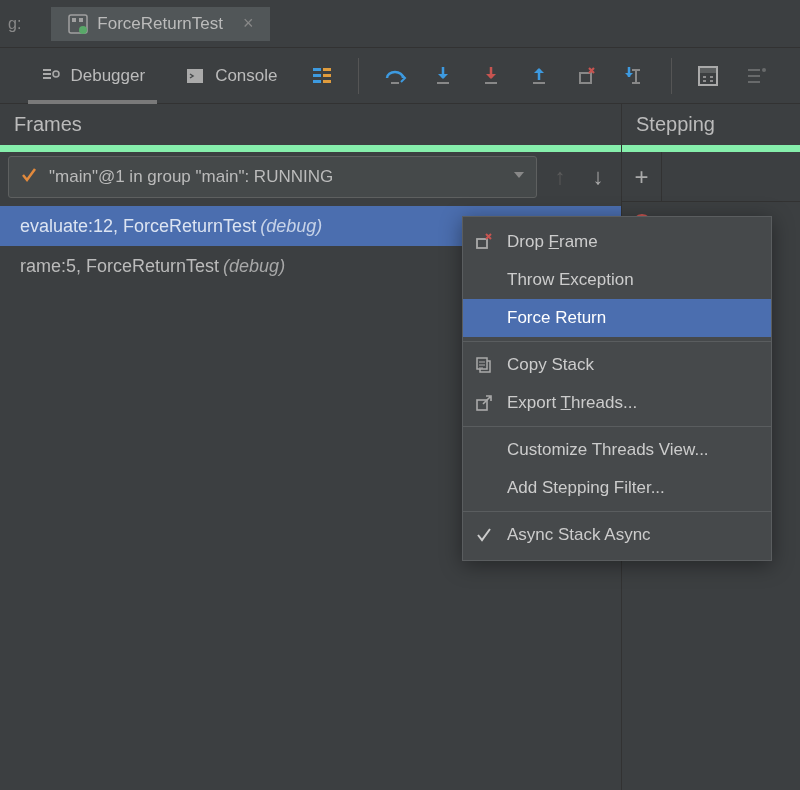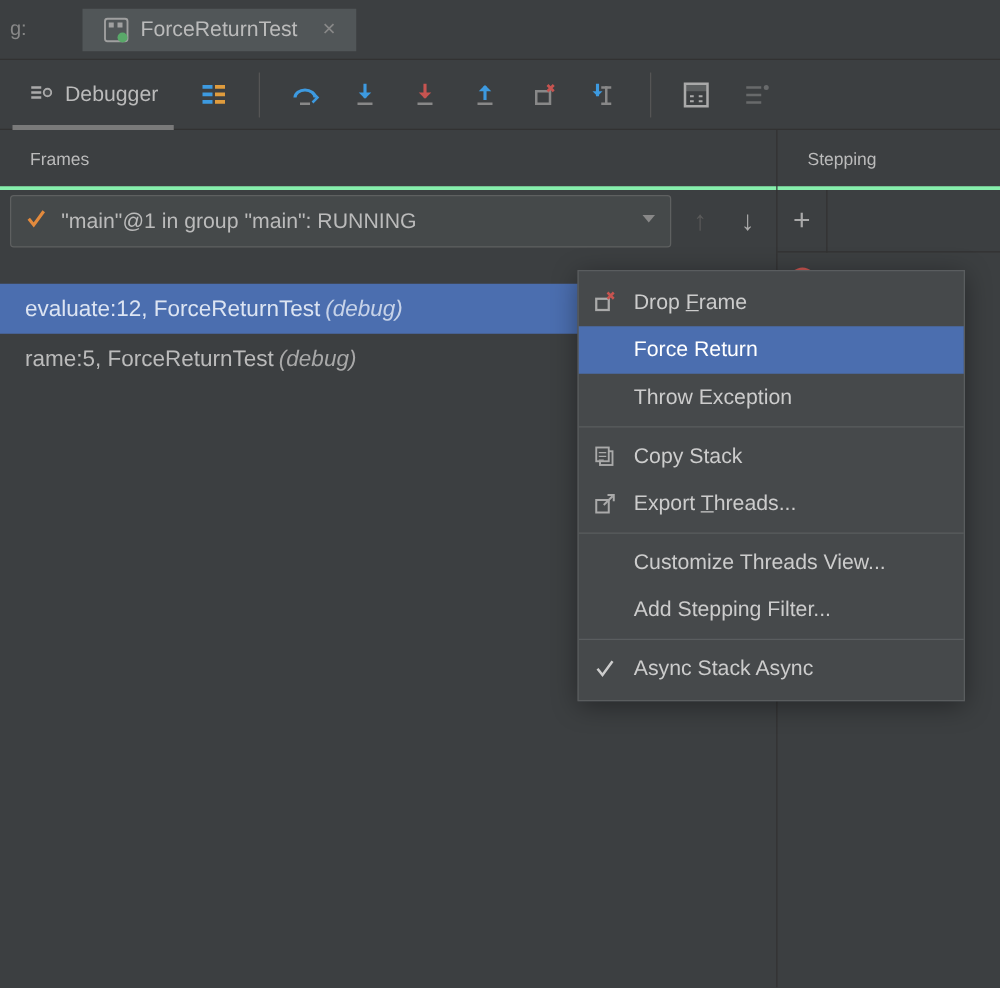--- a/index.html
+++ b/index.html
@@ -23,40 +23,41 @@
       padding-left: 8px;
       color: #888;
       font-size: 16px;
     }
     .tab {
       display: flex;
       align-items: center;
       height: 34px;
       padding: 0 16px;
       background: #515658;
-      margin-left: 45px;
+      margin-left: 30px;
       gap: 8px;
     }
     .tab-icon {
       width: 22px;
       height: 22px;
       position: relative;
     }
     .tab-close {
       margin-left: 12px;
       color: #888;
       font-size: 18px;
     }
     .toolbar {
       height: 56px;
       display: flex;
       align-items: center;
       border-bottom: 1px solid #323232;
       padding: 0 10px;
       gap: 16px;
+      justify-content: center;
     }
     .tool-tab {
       display: flex;
       align-items: center;
       gap: 10px;
       padding: 0 12px;
       height: 56px;
     }
     .tool-tab.active {
       border-bottom: 4px solid #7a7a7a;
@@ -87,24 +88,24 @@
     .frames-panel {
       width: 622px;
       border-right: 1px solid #323232;
       display: flex;
       flex-direction: column;
     }
     .panel-header {
       height: 48px;
       display: flex;
       align-items: center;
-      padding: 0 24px;
+      padding: 0 14px;
       color: #bbb;
-      border-bottom: 3px solid #86efac;
-      font-size: 14px;
+      border-bottom: 7px solid #86efac;
+      font-size: 20px;
     }
     .variables-panel {
       flex: 1;
       display: flex;
       flex-direction: column;
     }
     .thread-row {
       height: 50px;
       display: flex;
       align-items: center;
@@ -137,21 +138,20 @@
     .frame-item {
       height: 40px;
       display: flex;
       align-items: center;
       padding: 0 20px;
       font-size: 18px;
     }
     .frame-item.selected {
       background: #4b6eaf;
       color: #dce4f2;
-      margin-top: 21px;
     }
     .frame-item .debug-suffix {
       font-style: italic;
       opacity: 0.85;
       margin-left: 4px;
     }
     .context-menu {
       position: absolute;
       left: 462px;
       top: 216px;
@@ -249,20 +249,29 @@
 
 <div class="toolbar">
   <div class="tool-tab active">
     <span class="tool-icon">
       <svg width="20" height="20" viewBox="0 0 20 20">
         <path d="M3 4 h8 M3 8 h8 M3 12 h8" stroke="#aaa" stroke-width="2"></path>
         <circle cx="16" cy="8" r="3" fill="#46494b" stroke="#aaa" stroke-width="1.5"></circle>
       </svg>
     </span>
     <span>Debugger</span>
+  </div>
+  <div class="tool-tab">
+    <span class="tool-icon">
+      <svg width="20" height="20" viewBox="0 0 20 20">
+        <rect x="2" y="3" width="16" height="14" fill="#aaa"></rect>
+        <path d="M5 8 l3 2 l-3 2" stroke="#46494b" stroke-width="1.5" fill="none"></path>
+      </svg>
+    </span>
+    <span>Console</span>
   </div>
   <div class="toolbar-btn">
     <svg width="22" height="22" viewBox="0 0 22 22">
       <rect x="2" y="3" width="8" height="3" fill="#3d9ae0"></rect>
       <rect x="2" y="9" width="8" height="3" fill="#3d9ae0"></rect>
       <rect x="2" y="15" width="8" height="3" fill="#3d9ae0"></rect>
       <rect x="12" y="3" width="8" height="3" fill="#e09c3d"></rect>
       <rect x="12" y="9" width="8" height="3" fill="#e09c3d"></rect>
       <rect x="12" y="15" width="8" height="3" fill="#e09c3d"></rect>
     </svg>
@@ -378,25 +387,25 @@
 <div class="context-menu">
   <div class="ctx-item">
     <span class="ctx-icon">
       <svg width="20" height="20" viewBox="0 0 20 20">
           <rect x="3" y="7" width="10" height="9" fill="none" stroke="#aaa" stroke-width="1.8"></rect>
           <path d="M12 2 l5 5 M17 2 l-5 5" stroke="#c75450" stroke-width="2"></path>
         </svg>
     </span>
     <span>Drop <span class="underline-f">F</span>rame</span>
   </div>
+  <div class="ctx-item">
+    <span>Throw Exception</span>
+  </div>
   <div class="ctx-item selected">
     <span>Force Return</span>
-  </div>
-  <div class="ctx-item">
-    <span>Throw Exception</span>
   </div>
   <div class="ctx-sep"></div>
   <div class="ctx-item">
     <span class="ctx-icon">
       <svg width="18" height="18" viewBox="0 0 18 18">
           <rect x="5" y="5" width="10" height="11" fill="none" stroke="#aaa" stroke-width="1.5"></rect>
           <rect x="2" y="2" width="10" height="11" fill="#46494b" stroke="#aaa" stroke-width="1.5"></rect>
           <path d="M4 6 h6 M4 9 h6 M4 12 h4" stroke="#aaa" stroke-width="1"></path>
         </svg>
     </span>

